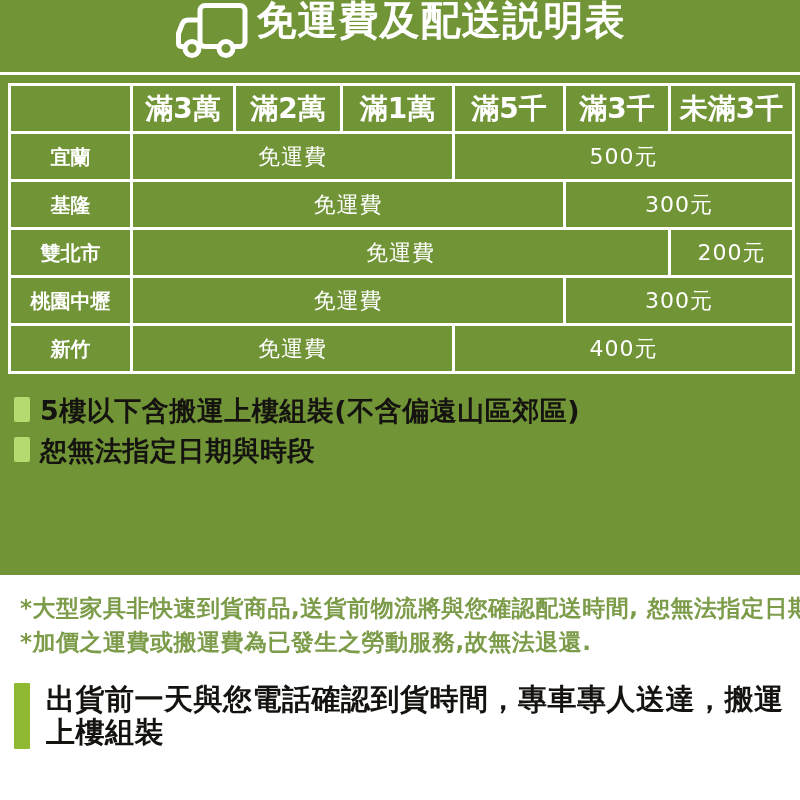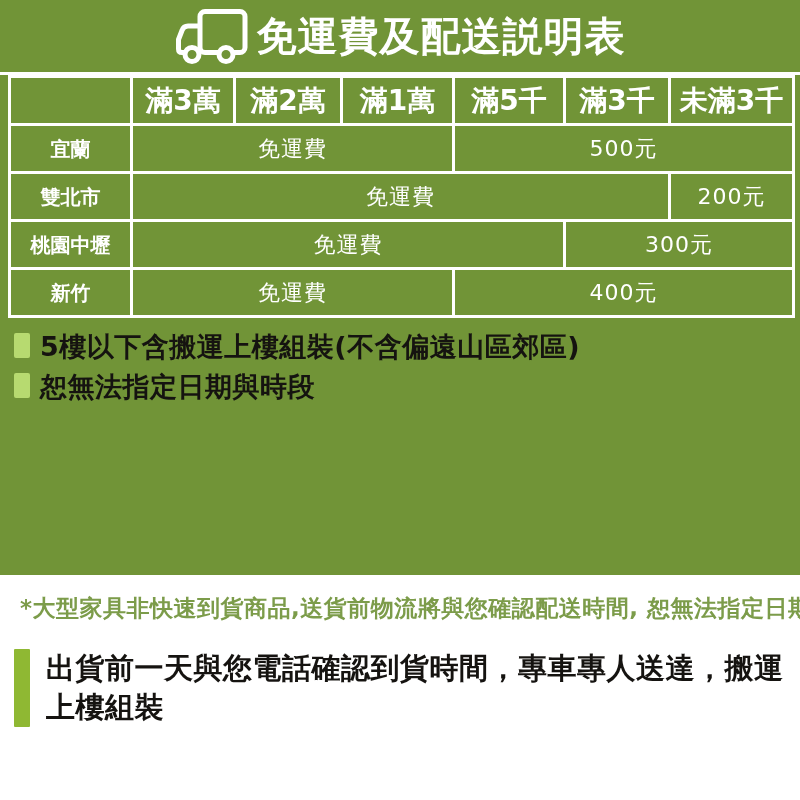--- a/index.html
+++ b/index.html
@@ -10,26 +10,26 @@
     --note-green:#7c9c4a;
     --ink:#151310;
   }
   *{box-sizing:border-box;}
   html,body{margin:0;padding:0;}
   body{font-family:"DejaVu Sans","Liberation Sans",sans-serif;}
   .page{width:800px;height:800px;background:var(--white);overflow:hidden;}
 
   
   .green-section{width:800px;height:575px;background:var(--green);}
-  .title-bar{height:72px;display:flex;align-items:center;justify-content:center;gap:8px;}
+  .title-bar{height:72px;display:flex;justify-content:center;gap:8px;}
   .truck{width:74px;height:58px;flex:0 0 auto;margin-top:2px;}
   .page-title{color:var(--white);font-size:40px;font-weight:bold;letter-spacing:1px;line-height:1;}
   .divider{height:3px;background:var(--white);width:100%;}
 
-  table.fees{border-collapse:collapse;table-layout:fixed;width:784px;margin:0 8px;}
+  table.fees{border-collapse:collapse;table-layout:fixed;width:784px;margin:8px 8px;}
   table.fees th,table.fees td{
     border:3px solid var(--white);
     height:48px;text-align:center;vertical-align:middle;
     color:var(--white);padding:0;line-height:1;overflow:hidden;white-space:nowrap;
   }
   table.fees thead th{font-size:28px;font-weight:bold;}
   table.fees th.corner{background:var(--green);}
   table.fees th.region{font-size:20px;font-weight:bold;}
   table.fees td{font-size:22px;font-weight:normal;letter-spacing:1px;}
 
@@ -37,21 +37,21 @@
   .green-note{display:flex;align-items:flex-start;margin-bottom:9px;}
   .green-note .bullet{width:16px;height:25px;background:var(--lime-light);border-radius:2px;flex:0 0 auto;margin:2px 10px 0 0;}
   .green-note .note-text{color:var(--ink);font-size:27px;font-weight:bold;line-height:1.15;letter-spacing:0.5px;}
 
   
   .footnotes{margin:16px 0 0 20px;}
   .footnote{color:var(--note-green);font-size:23px;font-weight:bold;line-height:34px;letter-spacing:0.5px;white-space:nowrap;}
 
   .shipping-info{display:flex;margin:24px 0 0 14px;}
   .shipping-info .accent-bar{width:16px;background:var(--lime);flex:0 0 auto;margin-right:16px;border-radius:1px;}
-  .shipping-info .info-text{color:var(--ink);font-size:29px;font-weight:bold;line-height:39px;letter-spacing:0.5px;}
+  .shipping-info .info-text{color:var(--ink);font-size:29px;font-weight:bold;line-height:33px;letter-spacing:0.5px;}
 </style>
 </head>
 <body>
 
 <div class="page">
 
   <div class="green-section">
 
     <div class="title-bar">
       <svg class="truck" viewBox="0 0 74 58" aria-hidden="true">
@@ -86,20 +86,25 @@
             <th>未滿3千</th>
           </tr>
       </thead>
       <tbody>
           <tr>
             <th class="region">宜蘭</th>
             <td colspan="3">免運費</td>
             <td colspan="3">500元</td>
           </tr>
           <tr>
+            <th class="region">基隆</th>
+            <td colspan="4">免運費</td>
+            <td colspan="2">300元</td>
+          </tr>
+          <tr>
             <th class="region">雙北市</th>
             <td colspan="5">免運費</td>
             <td colspan="1">200元</td>
           </tr>
           <tr>
             <th class="region">桃園中壢</th>
             <td colspan="4">免運費</td>
             <td colspan="2">300元</td>
           </tr>
           <tr>
@@ -120,20 +125,21 @@
         <span class="note-text">恕無法指定日期與時段</span>
       </div>
     </div>
 
   </div>
 
   <div class="white-section">
 
     <div class="footnotes">
       <div class="footnote">*大型家具非快速到貨商品,送貨前物流將與您確認配送時間, 恕無法指定日期與時段</div>
+      <div class="footnote">*加價之運費或搬運費為已發生之勞動服務,故無法退還.</div>
     </div>
 
     <div class="shipping-info">
       <div class="accent-bar"></div>
       <div class="info-text">
         <div>出貨前一天與您電話確認到貨時間，專車專人送達，搬運上樓組裝</div>
       </div>
     </div>
 
   </div>

